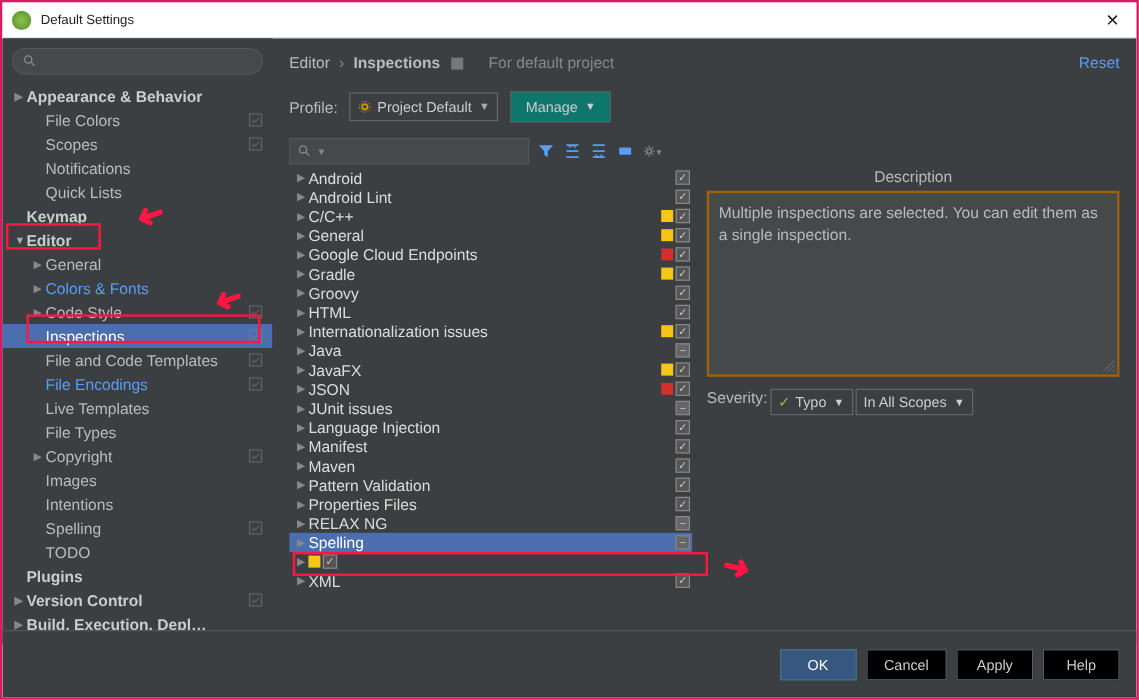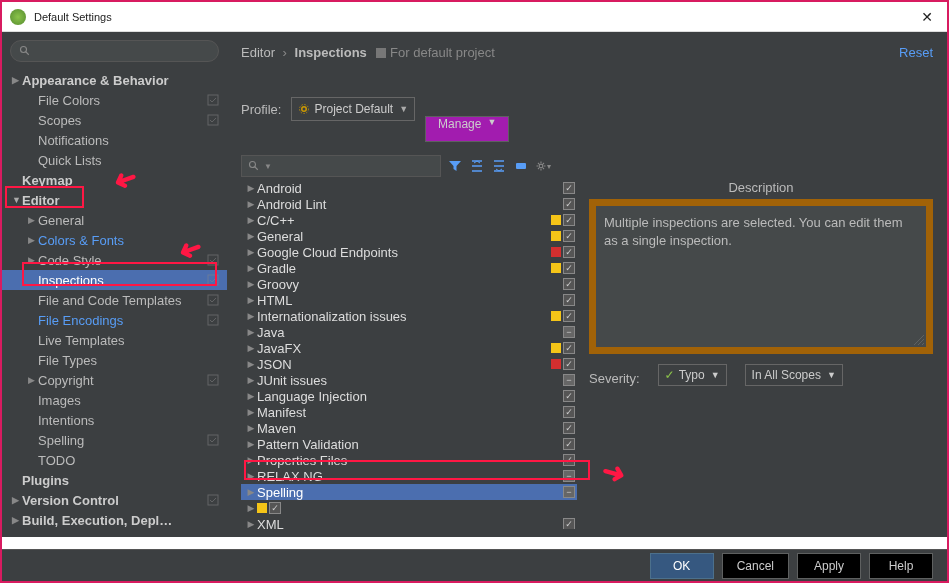--- a/index.html
+++ b/index.html
@@ -28,29 +28,29 @@
 .tree-item.selected { background: #4b6eaf; color: #fff; }
 .tree-item .reset-badge { margin-left: auto; width: 12px; height: 12px; opacity: 0.5; }
 .tree-item .reset-badge svg { width: 12px; height: 12px; }
 
 
 .content { flex: 1; display: flex; flex-direction: column; padding: 8px 14px; }
 .breadcrumb-row { display: flex; align-items: center; height: 24px; }
 .breadcrumb { color: #bbb; font-size: 13px; }
 .breadcrumb .sep { color: #888; margin: 0 4px; }
 .breadcrumb .ctx-icon { display: inline-block; width: 10px; height: 10px; background: #777; margin-left: 6px; vertical-align: middle; }
-.breadcrumb .ctx-label { color: #888; margin-left: 0; }
+.breadcrumb .ctx-label { color: #888; margin-left: 17px; }
 .reset-link { margin-left: auto; color: #589df6; font-size: 13px; cursor: pointer; }
 
 .profile-row { display: flex; align-items: center; margin-top: 12px; gap: 10px; }
 .profile-label { color: #bbb; font-size: 13px; }
 .profile-select { height: 24px; background: #3c3f41; border: 1px solid #666; color: #ccc; font-size: 12px; display: flex; align-items: center; padding: 0 6px; cursor: pointer; }
 .profile-select .icon-proj { width: 12px; height: 12px; margin-right: 4px; }
 .profile-select .caret { margin-left: 6px; font-size: 9px; color: #aaa; }
-.manage-btn { height: 26px; background: #a21caf; border: 1px solid #5e6060; color: #ccc; font-size: 12px; padding: 0 12px; display: flex; align-items: flex-start; cursor: pointer; margin-top: 40px; }
+.manage-btn { height: 26px; background: #0f766e; border: 1px solid #5e6060; color: #ccc; font-size: 12px; padding: 0 12px; display: flex; align-items: center; cursor: pointer; }
 .manage-btn .caret { margin-left: 6px; font-size: 9px; }
 
 .tools-row { display: flex; align-items: center; margin-top: 12px; height: 24px; gap: 6px; }
 .tools-search { width: 200px; height: 22px; background: #45494a; border: 1px solid #555; display: flex; align-items: center; padding: 0 6px; }
 .tools-search svg { width: 12px; height: 12px; }
 .tools-search .caret { margin-left: 4px; font-size: 8px; color: #888; }
 .tool-icon { width: 16px; height: 16px; display: flex; align-items: center; justify-content: center; cursor: pointer; }
 
 .inspect-body { display: flex; flex: 1; margin-top: 2px; gap: 12px; overflow: hidden; }
 .inspect-tree { width: 336px; overflow: auto; font-size: 13px; }
@@ -60,29 +60,29 @@
 .insp-item .swatch { width: 10px; height: 10px; margin-right: 2px; }
 .insp-item .checkbox { width: 12px; height: 12px; border: 1px solid #888; background: #555; margin-right: 2px; display: flex; align-items: center; justify-content: center; font-size: 9px; color: #ccc; }
 .insp-item .checkbox.mixed { background: #666; }
 .insp-item .checkbox.mixed::after { content: "−"; }
 .insp-item .checkbox.checked::after { content: "✓"; }
 .insp-item.selected { background: #4b6eaf; }
 .insp-item.selected .label { color: #fff; }
 
 .inspect-side { flex: 1; display: flex; flex-direction: column; }
 .desc-label { color: #bbb; font-size: 13px; margin-bottom: 4px; text-align: center; }
-.desc-box { height: 155px; background: #45494a; border: 7px solid #a16207; padding: 8px; color: #bbb; font-size: 13px; line-height: 1.4; position: relative; }
+.desc-box { height: 155px; background: #45494a; border: 2px solid #a16207; padding: 8px; color: #bbb; font-size: 13px; line-height: 1.4; position: relative; }
 .desc-box .grip { position: absolute; bottom: 2px; right: 2px; width: 10px; height: 10px; opacity: 0.4; }
-.severity-row { margin-top: 10px; display: flex; align-items: flex-end; gap: 18px; font-size: 13px; }
+.severity-row { margin-top: 10px; display: flex; align-items: flex-start; gap: 2px; font-size: 13px; }
 .sev-control { height: 22px; border: 1px solid #666; background: #3c3f41; display: flex; align-items: center; padding: 0 6px; color: #ccc; font-size: 12px; cursor: pointer; }
 .sev-control .check { color: #8bc34a; margin-right: 4px; }
 .sev-control .caret { margin-left: 6px; font-size: 9px; }
 
 
-.buttonbar { position: absolute; bottom: 0; left: 0; right: 0; height: 32px; background: #3c3f41; border-top: 1px solid #555; display: flex; align-items: center; justify-content: flex-end; padding: 0 14px; gap: 8px; }
+.buttonbar { position: absolute; bottom: 0; left: 0; right: 0; height: 56px; background: #3c3f41; border-top: 1px solid #555; display: flex; align-items: center; justify-content: flex-end; padding: 0 14px; gap: 8px; }
 .btn { height: 26px; min-width: 64px; background: #000000; border: 1px solid #5e6060; color: #ccc; font-size: 12px; padding: 0 14px; cursor: pointer; }
 .btn.primary { background: #365880; border-color: #4c708c; color: #fff; }
 
 
 .annot { position: absolute; pointer-events: none; }
 .red-box { border: 2px solid #ff1744; }
 .red-arrow { color: #ff1744; font-size: 28px; font-weight: bold; transform-origin: center; }
 
 
 .sw-none { background: transparent; }

